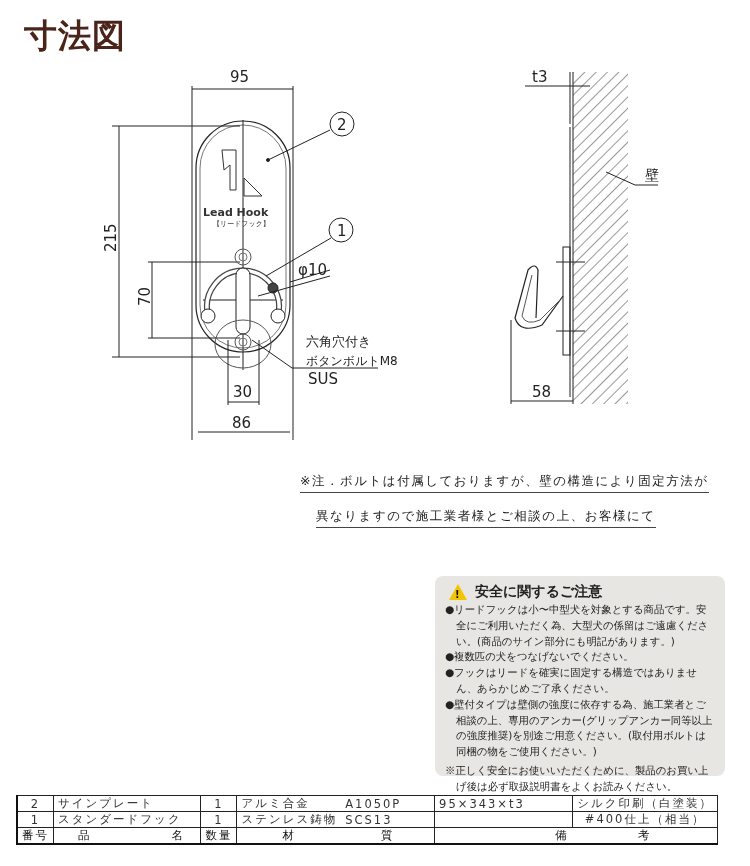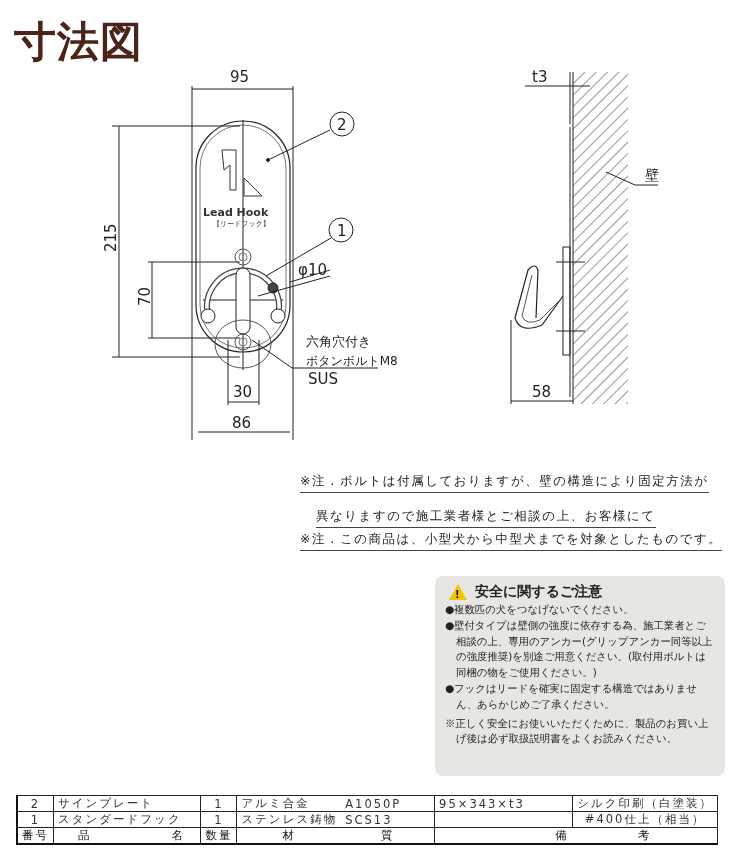--- a/index.html
+++ b/index.html
@@ -1,18 +1,18 @@
 <!DOCTYPE html>
 <html><head>
 <meta charset="utf-8">
 <style>
   html, body { margin: 0; padding: 0; background: #ffffff; }
   body { width: 750px; height: 866px; position: relative; overflow: hidden;
          font-family: "DejaVu Sans", sans-serif; color: #111; }
-  .title { position: absolute; left: 14px; top: 14px; font-size: 42px; font-weight: bold;
+  .title { position: absolute; left: 24px; top: 14px; font-size: 33px; font-weight: bold;
            color: #4a2418; letter-spacing: 1px; font-family: "DejaVu Sans", sans-serif; }
   svg.drawing { position: absolute; left: 0; top: 0; }
   .dim { font-family: "DejaVu Sans", sans-serif; font-size: 15px; fill: #222; }
   .notes { position: absolute; left: 300px; top: 470px; width: 420px; font-size: 12.5px;
            line-height: 22px; color: #222; letter-spacing: 1.5px; }
   .notes .line { border-bottom: 1.5px solid #444; display: inline-block; white-space: nowrap; text-align: right; }
   .notes .indent { margin-left: 16px; margin-top: 12px; }
   .safety { position: absolute; left: 435px; top: 576px; width: 290px; height: 200px;
             background: #e8e6e3; border-radius: 8px; padding: 8px 10px 8px 10px; box-sizing: border-box;
             font-size: 10.4px; line-height: 15.8px; color: #222; }
@@ -135,33 +135,33 @@
   <g>
     <text class="dim" x="532" y="82">t3</text>
     <text class="dim" x="532" y="397">58</text>
     <text class="dim" x="645" y="180" style="font-size:14px">壁</text>
   </g>
 </svg>
 
 <div class="notes">
   <div><span class="line">※注．ボルトは付属しておりますが、壁の構造により固定方法が</span></div>
   <div class="indent"><span class="line">異なりますので施工業者様とご相談の上、お客様にて</span></div>
-  <div><span class="line">※注．この商品は、小型犬から中型犬までを対象としたものです。</span></div>
 </div>
 
 <div class="safety">
   <div class="safety-head">
     <div class="warn">
         <span>!</span>
       </div>
     <span>安全に関するご注意</span>
   </div>
+  <div class="bullet">●リードフックは小〜中型犬を対象とする商品です。安全にご利用いただく為、大型犬の係留はご遠慮ください。(商品のサイン部分にも明記があります。)</div>
   <div class="bullet">●複数匹の犬をつなげないでください。</div>
+  <div class="bullet">●フックはリードを確実に固定する構造ではありません、あらかじめご了承ください。</div>
   <div class="bullet">●壁付タイプは壁側の強度に依存する為、施工業者とご相談の上、専用のアンカー(グリップアンカー同等以上の強度推奨)を別途ご用意ください。(取付用ボルトは同梱の物をご使用ください。)</div>
-  <div class="bullet">●フックはリードを確実に固定する構造ではありません、あらかじめご了承ください。</div>
   <div class="foot-note">※正しく安全にお使いいただくために、製品のお買い上げ後は必ず取扱説明書をよくお読みください。</div>
 </div>
 
 <table class="parts">
   <colgroup>
     <col style="width:28px">
       <col style="width:150px">
       <col style="width:28px">
     <col style="width:88px">
       <col style="width:100px">

